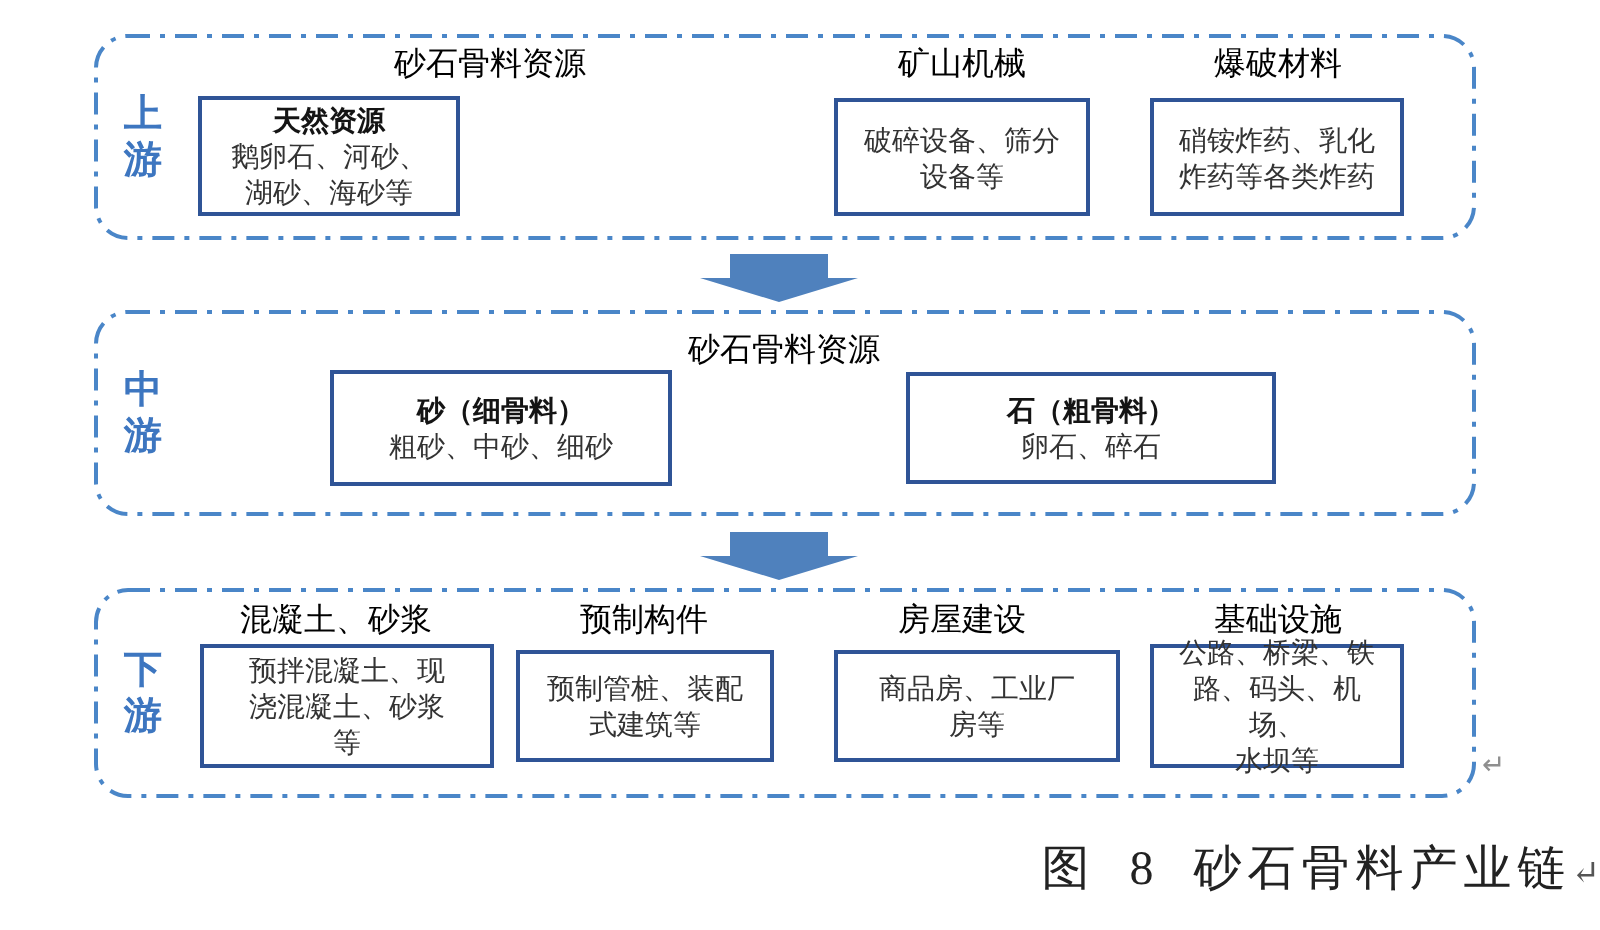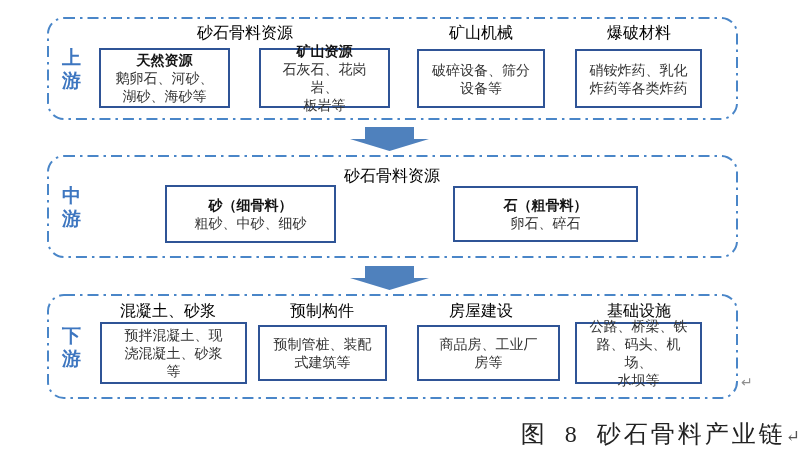--- a/index.html
+++ b/index.html
@@ -58,25 +58,20 @@
 
   <div class="hdr" style="left:245px; top:23px">砂石骨料资源</div>
   <div class="hdr" style="left:481px; top:23px">矿山机械</div>
   <div class="hdr" style="left:639px; top:23px">爆破材料</div>
 
   <div class="box" style="left:99px; top:48px; width:131px; height:60px">
     <div class="title">天然资源</div>
     <div class="body">鹅卵石、河砂、
 湖砂、海砂等</div>
   </div>
-  <div class="box" style="left:259px; top:48px; width:131px; height:60px">
-    <div class="title">矿山资源</div>
-    <div class="body">石灰石、花岗岩、
-板岩等</div>
-  </div>
   <div class="box" style="left:417px; top:49px; width:128px; height:59px">
     <div class="body">破碎设备、筛分
 设备等</div>
   </div>
   <div class="box" style="left:575px; top:49px; width:127px; height:59px">
     <div class="body">硝铵炸药、乳化
 炸药等各类炸药</div>
   </div>
 
   <div class="hdr" style="left:392px; top:166px">砂石骨料资源</div>

